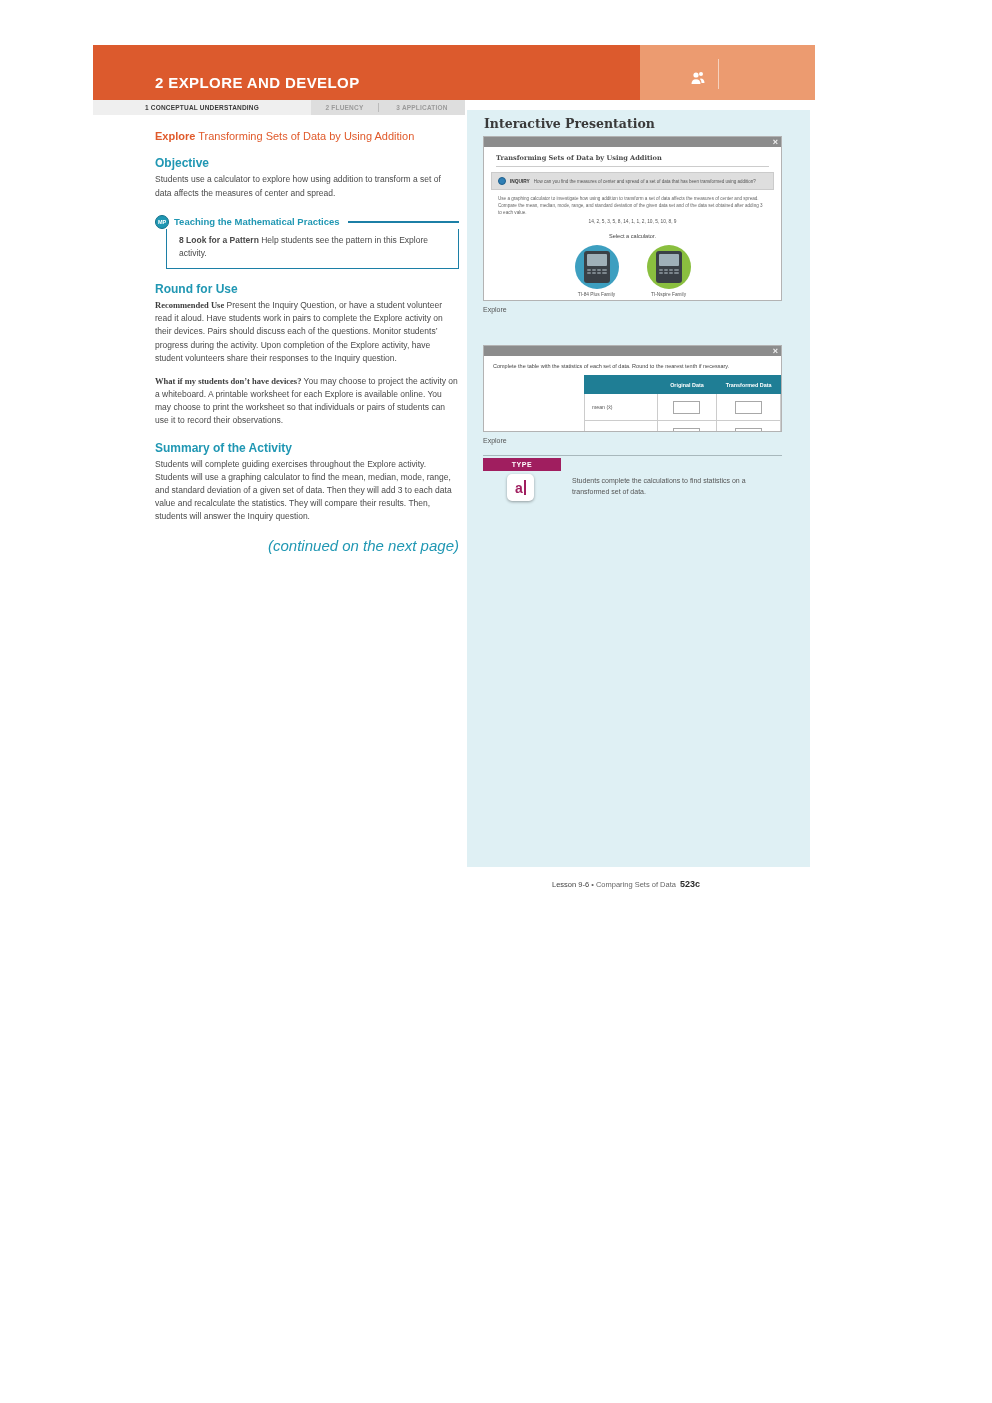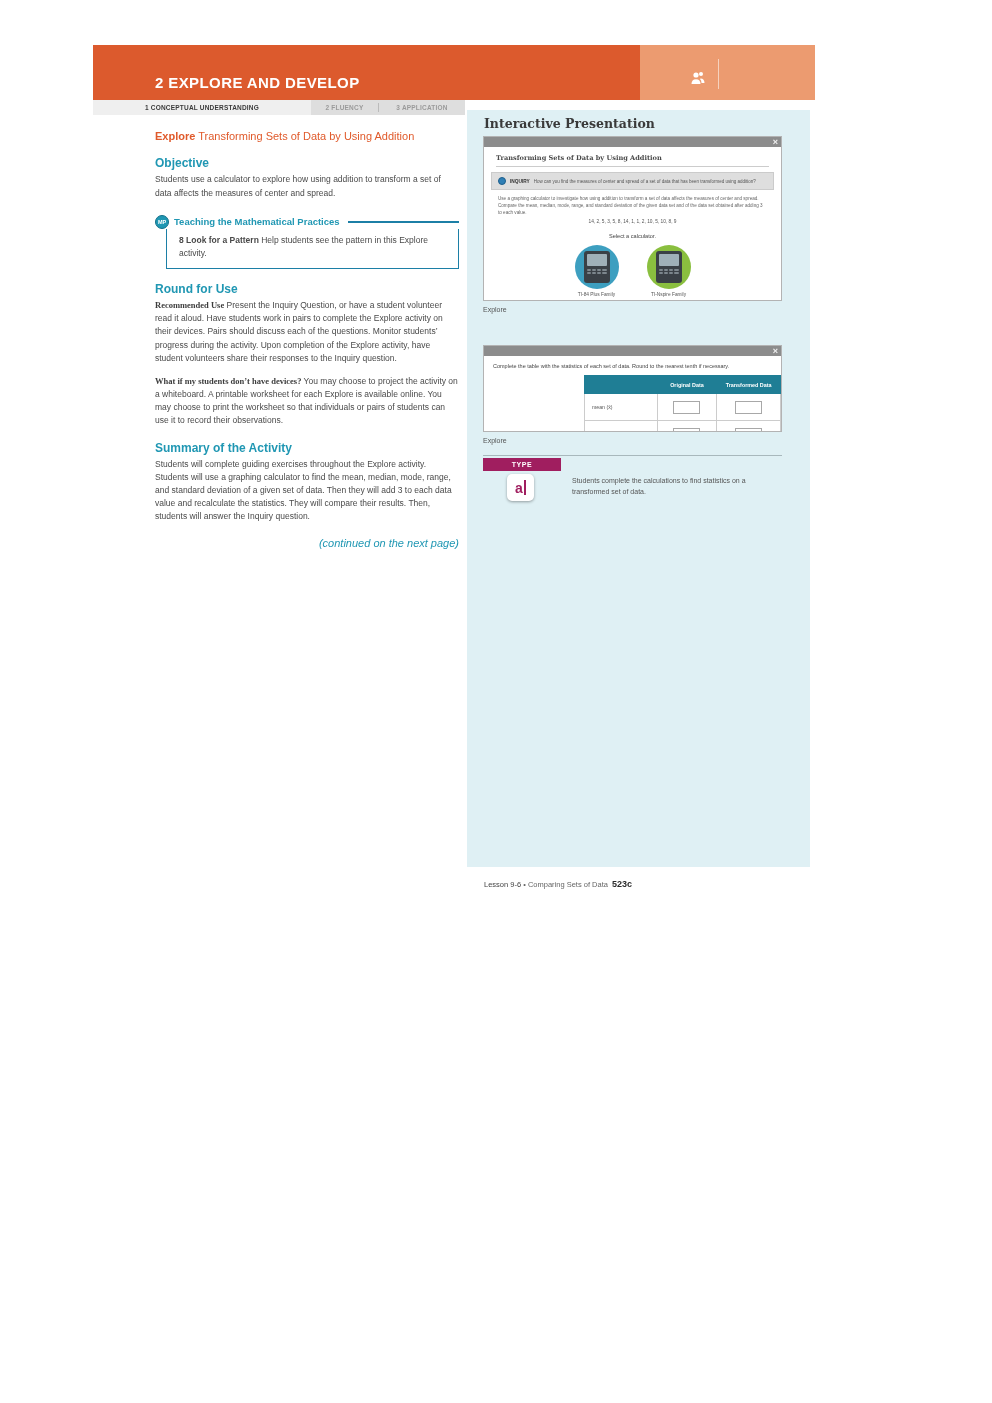--- a/index.html
+++ b/index.html
@@ -31,21 +31,21 @@
   .teal-h { color:#2097b3; font-weight:bold; font-size:12px; margin-top:13px; margin-bottom:3px; }
   .body-p { font-size:8.5px; line-height:1.55; color:#4a4a4a; margin-top:3px; }
   .body-p b { color:#3d3d3d;font-family:Liberation Serif, serif; }
 
   .mp-head { margin-top:15px; display:flex; align-items:center; }
   .mp-icon { width:14px; height:14px; border-radius:50%; background:#2097b3; border:1px solid #12708a; color:#fff; font-size:5.5px; font-weight:bold; display:flex; align-items:center; justify-content:center; flex:0 0 auto; }
   .mp-title { color:#2097b3; font-weight:bold; font-size:9.5px; margin-left:5px; white-space:nowrap;text-align:right; }
   .mp-rule { flex:1; height:2px; background:#1c7fa6; margin-left:8px; }
   .mp-box { border:1.5px solid #1c7fa6; border-top:none; margin-left:11px; padding:5px 10px 8px 12px; font-size:8.5px; line-height:1.55; color:#4a4a4a; }
 
-  .continued { margin-top:13px; text-align:right; color:#2097b3; font-style:italic; font-size:11px; }
+  .continued { margin-top:13px; text-align:right; color:#2097b3; font-style:italic; font-size:15px; }
 
   
   #rightpanel { position:absolute; left:420px; top:110px; width:343px; height:757px; background:#dff0f4; }
   .ip-heading { position:absolute; left:17px; top:6px; font-family:"DejaVu Serif", serif; font-weight:bold; font-size:12.5px; color:#3a3a3a; }
 
   .shot { position:absolute; left:16px; width:299px; background:#ffffff; border:1px solid #b3b3b3; overflow:hidden; }
   .shot-titlebar { height:10px; background:#8c8c8c; position:relative; }
   .shot-close { position:absolute; right:3px; top:0; color:#f2f2f2; font-size:9px; line-height:10px; font-weight:bold; cursor:default; }
 
   #shot1 { top:26px; height:165px; }
@@ -82,21 +82,21 @@
   .cell input { width:27px; height:13px; border:1px solid #a8a8a8; background:#fff; }
 
   .panel-divider { position:absolute; left:16px; top:345px; width:299px; height:1px; background:#a8b8bc; }
   .type-badge { position:absolute; left:16px; top:348px; width:78px; height:13px; background:#a01e5f; color:#fff; font-weight:bold; font-size:7px; letter-spacing:.5px; display:flex; align-items:center; justify-content:center; }
   .type-icon { position:absolute; left:40px; top:364px; width:27px; height:27px; background:#ffffff; border-radius:5px; box-shadow:0 1px 3px rgba(0,0,0,.35); display:flex; align-items:center; justify-content:center; color:#a01e5f; }
   .type-icon .glyph { font-weight:bold; font-size:14px; line-height:1; }
   .type-icon .cursor { display:inline-block; width:1.5px; height:15px; background:#a01e5f; margin-left:1.5px; }
   .type-text { position:absolute; left:105px; top:366px; width:210px; font-size:7px; line-height:1.55; color:#555; }
 
   
-  #footer { position:absolute; left:437px; top:879px; width:310px; text-align:left; font-size:7.5px; color:#666; }
+  #footer { position:absolute; left:424px; top:879px; width:310px; text-align:center; font-size:7.5px; color:#666; }
   #footer .lesson { color:#444; }
   #footer .pageno { font-weight:bold; font-size:9px; color:#2b2b2b; margin-left:2px; }
 </style>
 </head>
 <body>
 
 <div id="page">
 
   <div id="header">
     <div class="header-main">

